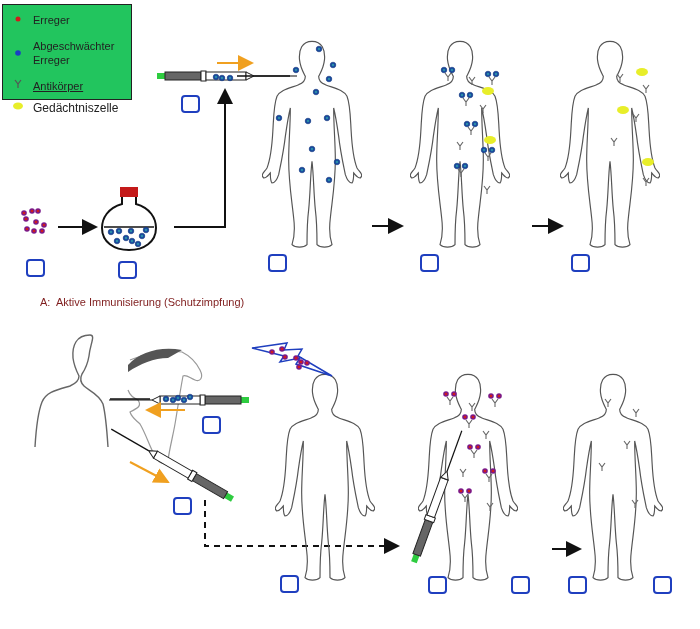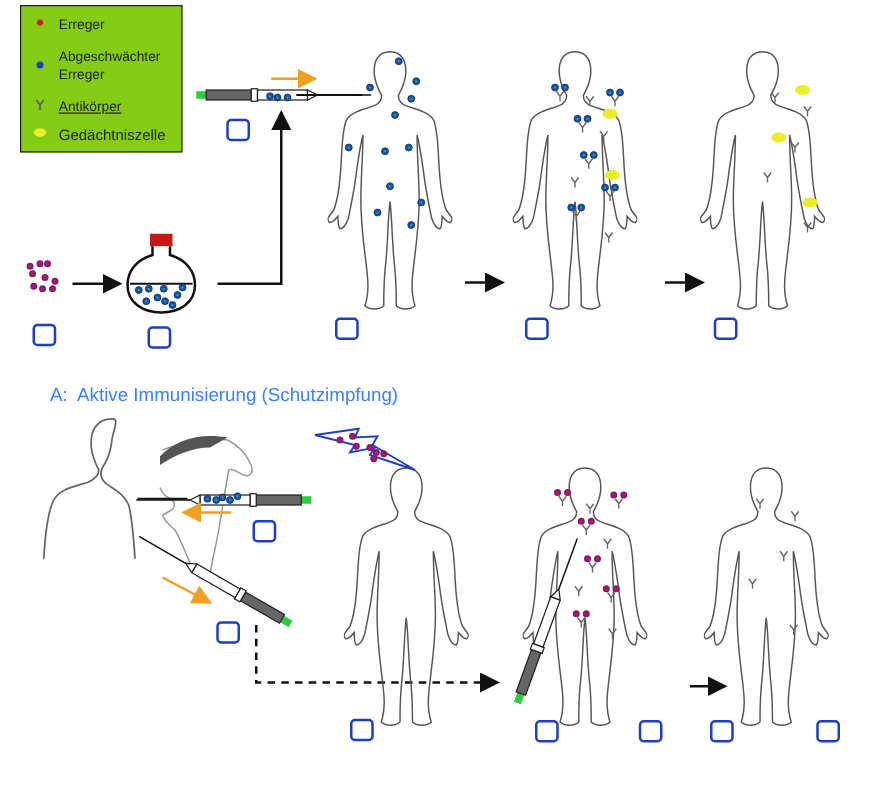--- a/index.html
+++ b/index.html
@@ -1,22 +1,22 @@
 <!DOCTYPE html>
 <html><head>
 <meta charset="utf-8">
 <style>
   html, body { margin:0; padding:0; background:#ffffff; }
   body { width:700px; height:629px; position:relative; overflow:hidden; font-family:"Liberation Sans", sans-serif; }
   #stage { position:absolute; left:0; top:0; width:700px; height:629px; }
-  .legend { position:absolute; left:16px; top:4px; width:130px; height:118px; border:1px solid #222; background:#84cc16; box-sizing:border-box; }
+  .legend { position:absolute; left:2px; top:4px; width:130px; height:96px; border:1px solid #222; background:#22c55e; box-sizing:border-box; }
   .legend-item { position:absolute; left:8px; font-size:11px; color:#222; display:flex; align-items:flex-start; }
   .legend-item .sym { width:14px; display:inline-block; text-align:center; margin-right:8px; }
   .legend-item .lbl { line-height:14px; }
-  .caption { position:absolute; font-size:15px; color:#3b82f6; white-space:pre;margin-top:12px; }
+  .caption { position:absolute; font-size:11px; color:#7f1d1d; white-space:pre; }
   .checkbox { position:absolute; width:19px; height:18px; border:2px solid #1f3fbf; border-radius:4px; box-sizing:border-box; background:#fff; cursor:pointer; }
 </style>
 </head>
 <body>
 
 <div id="stage">
   <svg id="art" width="700" height="629" viewBox="0 0 700 629" xmlns="http://www.w3.org/2000/svg">
     <defs>
       <marker id="arrowhead" markerWidth="8" markerHeight="8" refX="7" refY="4" orient="auto">
         <path d="M0,0 L8,4 L0,8 Z" fill="#111"></path>

